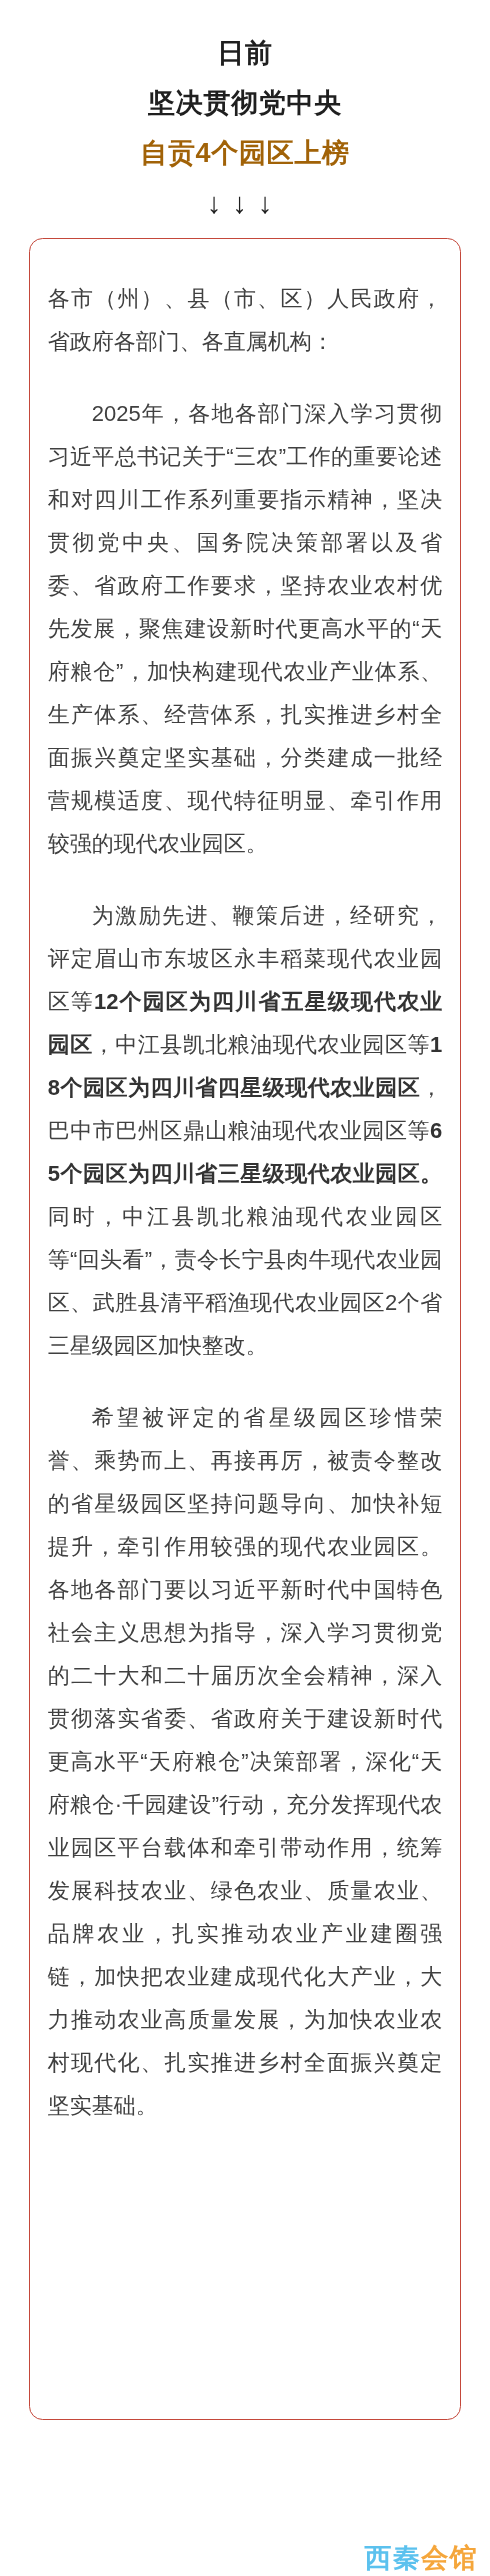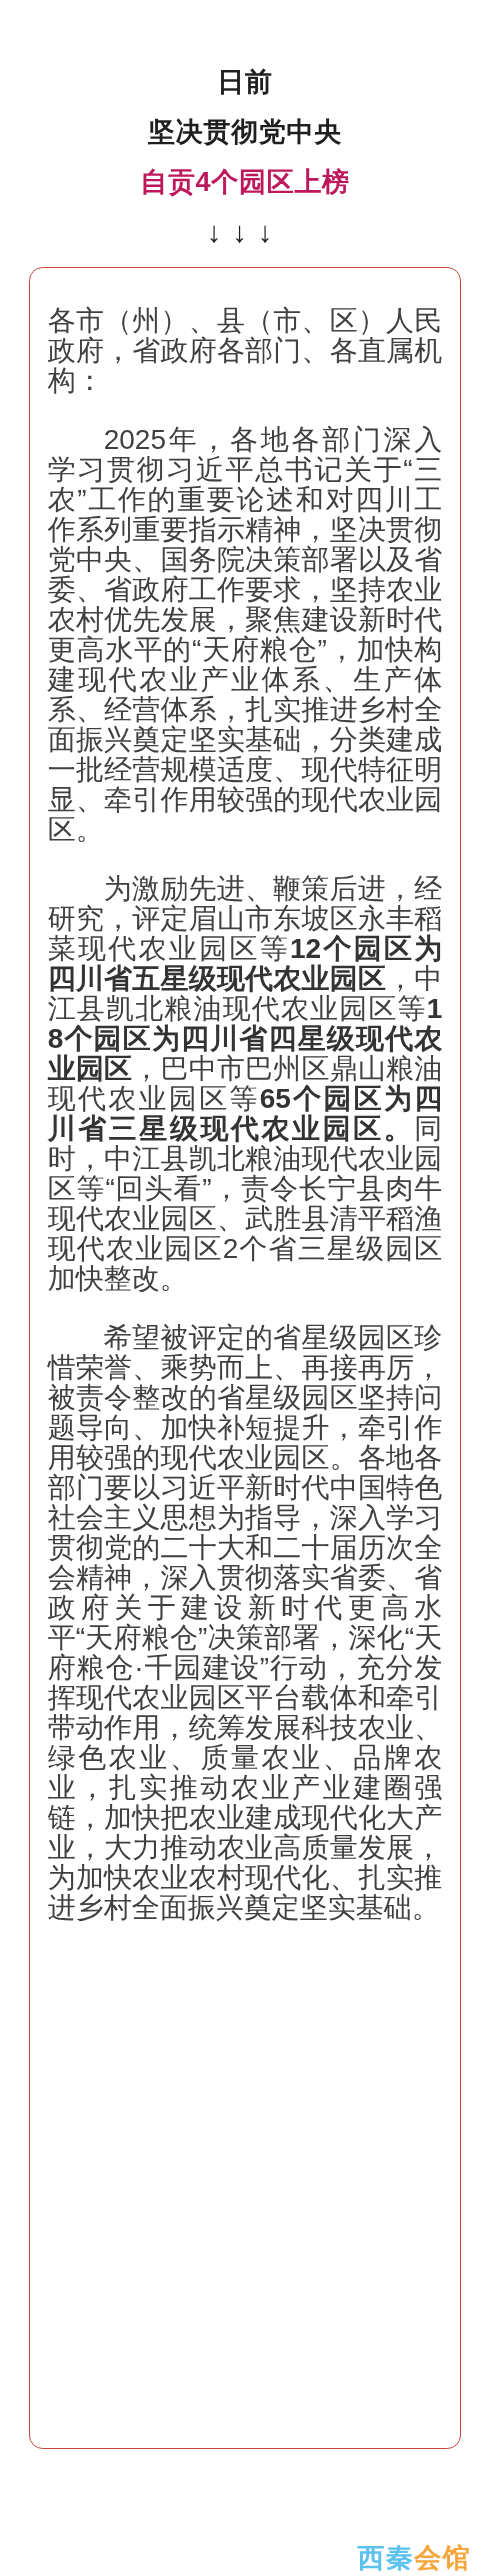--- a/index.html
+++ b/index.html
@@ -4,23 +4,22 @@
 <style>
   html, body { margin: 0; padding: 0; }
   body {
     width: 490px; height: 2576px;
     background: #ffffff;
     position: relative;
     overflow: hidden;
     font-family: "Liberation Sans", "DejaVu Sans", sans-serif;
   }
   .intro {
-    padding-top: 13px;
+    padding-top: 28px;
     text-align: center;
-    margin-top: 44px;
   }
   .intro .line {
     font-size: 27px;
     line-height: 50px;
     font-weight: 700;
     color: #1f1f1f;
     letter-spacing: 0.7px;
   }
   .intro .line.red {  }
   .intro .line.arrows {
@@ -32,45 +31,45 @@
     margin: 9.5px 29px 0 29px;
     border: 1.4px solid #c4473a; 
     border-radius: 13.6px;
     min-height: 2182px;      
     padding: 38px 17.7px 27px 17.7px;
     box-sizing: border-box;
     background: #ffffff;
   }
   .para {
     margin: 0 0 29px 0;
-    font-size: 28px;
-    line-height: 30px;
+    font-size: 22px;
+    line-height: 43px;
     color: #404040;
     text-align: justify;
     word-break: break-all;
   }
   .para.indent { text-indent: 2em; }
   .para .b { font-weight: 700; color: #333333; }
   .watermark {
     position: absolute;
-    right: 19px;
+    right: 12px;
     bottom: 0px;
     font-size: 27px;
     font-weight: 800;
     letter-spacing: 1.4px;
     white-space: nowrap;
   }
 </style>
 </head>
 <body>
 
 <div class="intro">
   <div class="line">日前</div>
   <div class="line">坚决贯彻党中央</div>
-  <div class="line red" style="color: #be185d;">自贡4个园区上榜</div>
+  <div class="line red" style="color: #a16207;">自贡4个园区上榜</div>
   <div class="line arrows">↓↓↓</div>
 </div>
 
 <section class="card" style="border-color: rgb(196, 71, 58);">
   <div class="card-body">
       <p class="para"><span>各市（州）、县（市、区）人民政府，省政府各部门、各直属机构：</span></p>
       <p class="para indent"><span>2025年，各地各部门深入学习贯彻习近平总书记关于“三农”工作的重要论述和对四川工作系列重要指示精神，坚决贯彻党中央、国务院决策部署以及省委、省政府工作要求，坚持农业农村优先发展，聚焦建设新时代更高水平的“天府粮仓”，加快构建现代农业产业体系、生产体系、经营体系，扎实推进乡村全面振兴奠定坚实基础，分类建成一批经营规模适度、现代特征明显、牵引作用较强的现代农业园区。</span></p>
       <p class="para indent"><span>为激励先进、鞭策后进，经研究，评定眉山市东坡区永丰稻菜现代农业园区等</span><span class="b">12个园区为四川省五星级现代农业园区</span><span>，中江县凯北粮油现代农业园区等</span><span class="b">18个园区为四川省四星级现代农业园区</span><span>，巴中市巴州区鼎山粮油现代农业园区等</span><span class="b">65个园区为四川省三星级现代农业园区。</span><span>同时，中江县凯北粮油现代农业园区等“回头看”，责令长宁县肉牛现代农业园区、武胜县清平稻渔现代农业园区2个省三星级园区加快整改。</span></p>
       <p class="para indent"><span>希望被评定的省星级园区珍惜荣誉、乘势而上、再接再厉，被责令整改的省星级园区坚持问题导向、加快补短提升，牵引作用较强的现代农业园区。各地各部门要以习近平新时代中国特色社会主义思想为指导，深入学习贯彻党的二十大和二十届历次全会精神，深入贯彻落实省委、省政府关于建设新时代更高水平“天府粮仓”决策部署，深化“天府粮仓·千园建设”行动，充分发挥现代农业园区平台载体和牵引带动作用，统筹发展科技农业、绿色农业、质量农业、品牌农业，扎实推动农业产业建圈强链，加快把农业建成现代化大产业，大力推动农业高质量发展，为加快农业农村现代化、扎实推进乡村全面振兴奠定坚实基础。</span></p>
     </div>

